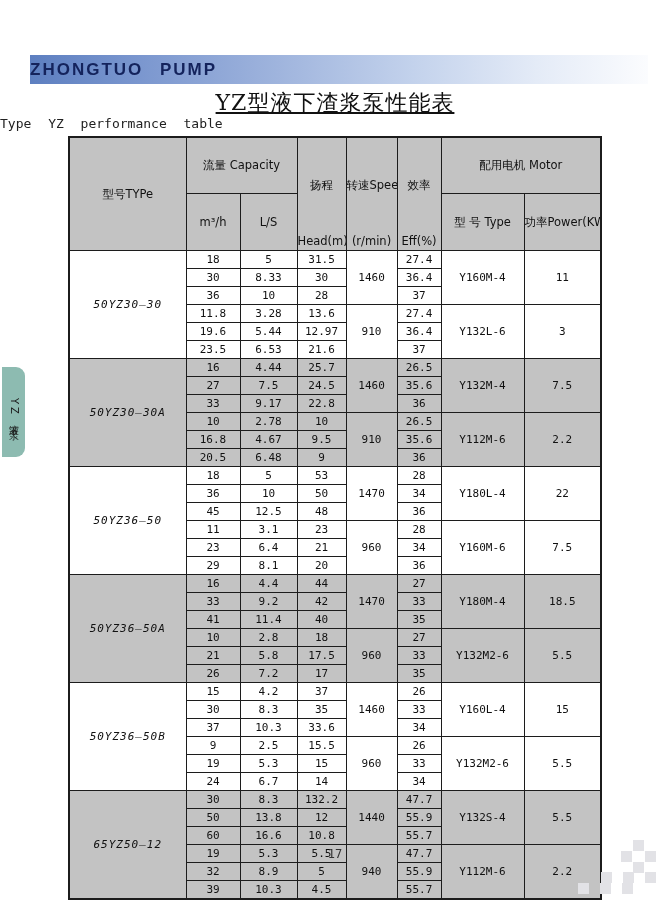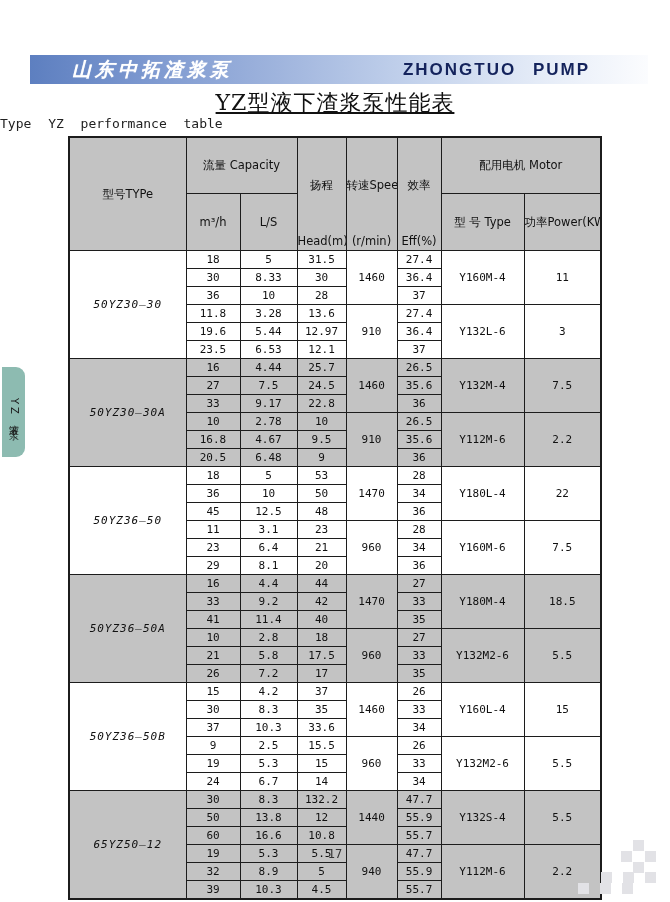--- a/index.html
+++ b/index.html
@@ -79,21 +79,20 @@
       67px -32px 0 #e2e2e6,
       55px -43px 0 #e2e2e6;
   }
 </style>
 </head>
 <body>
 
 <div class="page">
 
   <div class="brand-band">
-    <span class="brand-cn">山东中拓渣浆泵</span>
     <span class="brand-en">ZHONGTUO PUMP</span>
   </div>
 
   <div class="title">YZ型液下渣浆泵性能表</div>
   <div class="subtitle">Type YZ performance table</div>
 
   <div class="side-tab">YZ液下泵</div>
 
   <table class="perf">
     <colgroup>
@@ -165,21 +164,21 @@
         </tr>
         <tr>
           <td>19.6</td>
           <td>5.44</td>
           <td>12.97</td>
           <td>36.4</td>
         </tr>
         <tr>
           <td>23.5</td>
           <td>6.53</td>
-          <td>12.1</td>
+          <td>21.6</td>
           <td>37</td>
         </tr>
         <tr class="shaded">
           <td rowspan="6" class="model-cell">50YZ30—30A</td>
           <td>16</td>
           <td>4.44</td>
           <td>25.7</td>
           <td rowspan="3">1460</td>
           <td>26.5</td>
           <td rowspan="3">Y132M-4</td>

